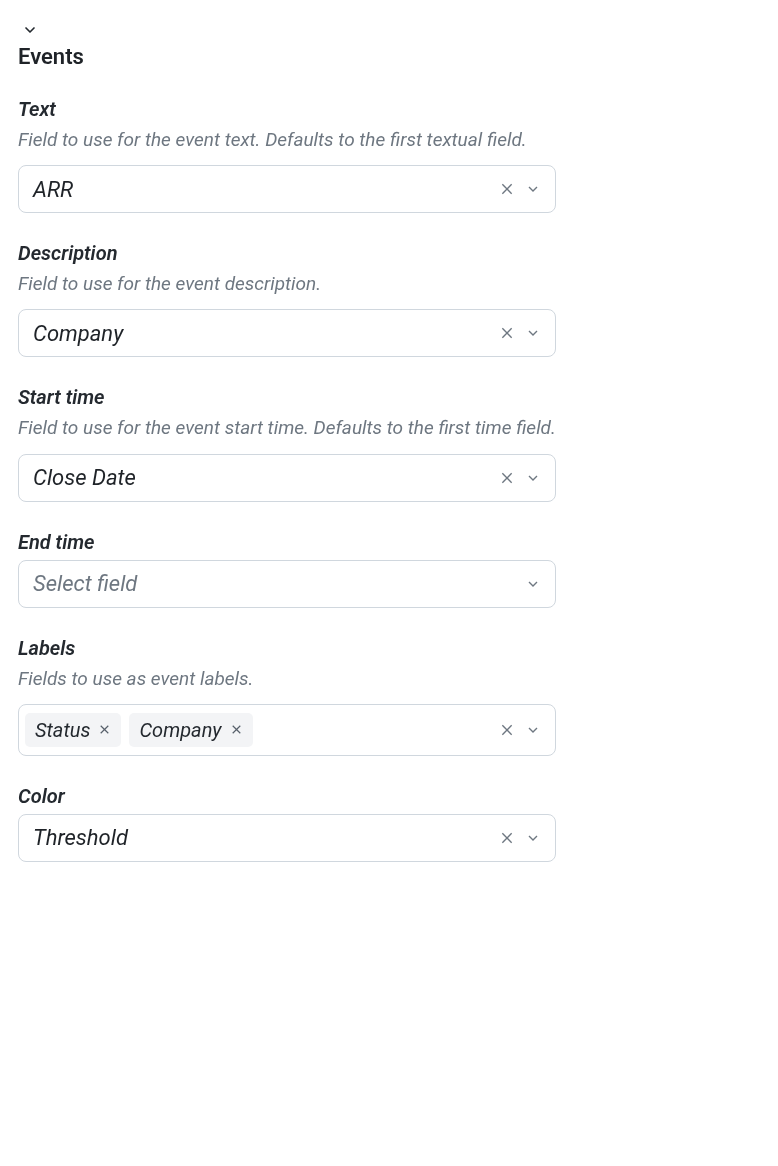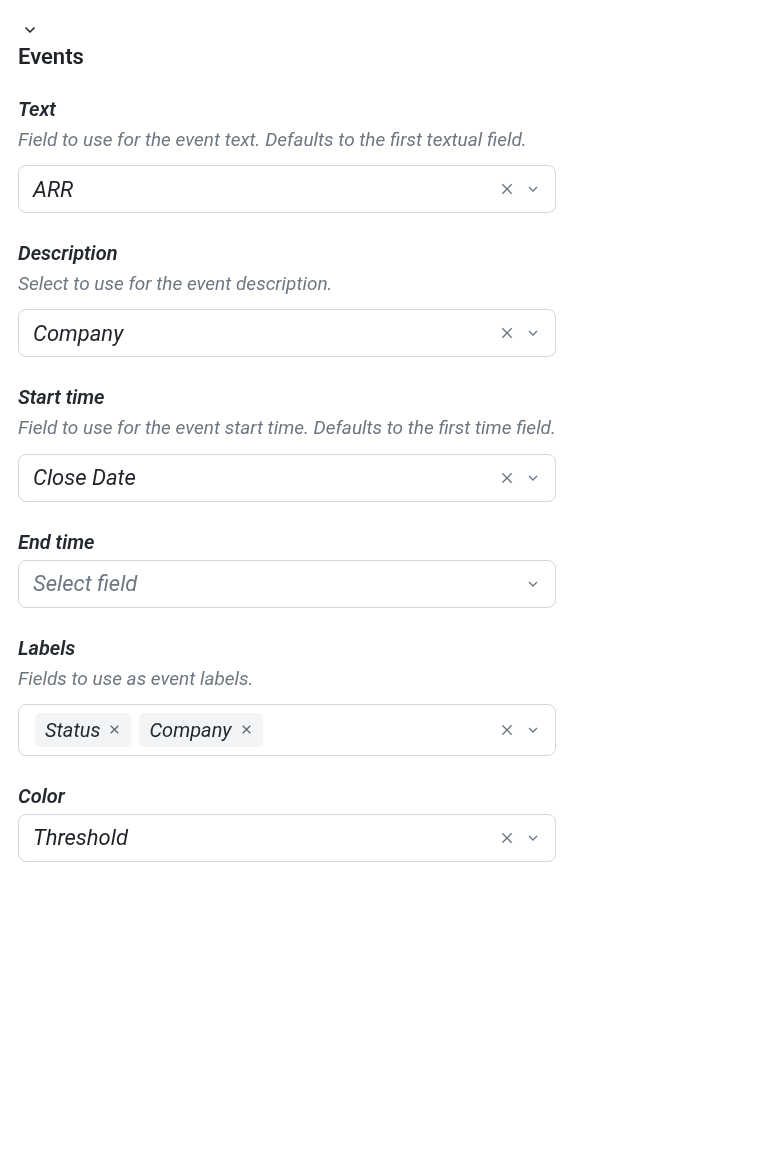--- a/index.html
+++ b/index.html
@@ -119,21 +119,21 @@
       cursor: pointer;
     }
     .tag-close svg {
       width: 13px;
       height: 13px;
       stroke: #57606a;
       stroke-width: 2.2;
       fill: none;
     }
     .select-box.multi {
-      padding: 8px 14px 8px 16px;
+      padding: 8px 14px 8px 6px;
     }
   </style>
 </head>
 <body>
 
 <div class="section">
   <div class="section-toggle">
     <span>
       <svg viewBox="0 0 24 24" fill="none" stroke="#24292f" stroke-width="2.5" stroke-linecap="round" stroke-linejoin="round">
         <polyline points="6 9 12 15 18 9"></polyline>
@@ -159,21 +159,21 @@
             <svg viewBox="0 0 24 24">
                 <polyline points="6 9 12 15 18 9"></polyline>
               </svg>
           </span>
         </div>
       </div>
     </div>
 
     <div class="field-group">
       <div class="field-label">Description</div>
-      <div class="field-help">Select to use for the event description.</div>
+      <div class="field-help">Field to use for the event description.</div>
       <div class="select-box">
         <span class="select-value">Company</span>
         <div class="select-controls">
           <span class="icon-btn">
             <svg viewBox="0 0 24 24">
                 <line x1="5" y1="5" x2="19" y2="19"></line>
                 <line x1="19" y1="5" x2="5" y2="19"></line>
               </svg>
           </span>
           <span class="icon-btn">

